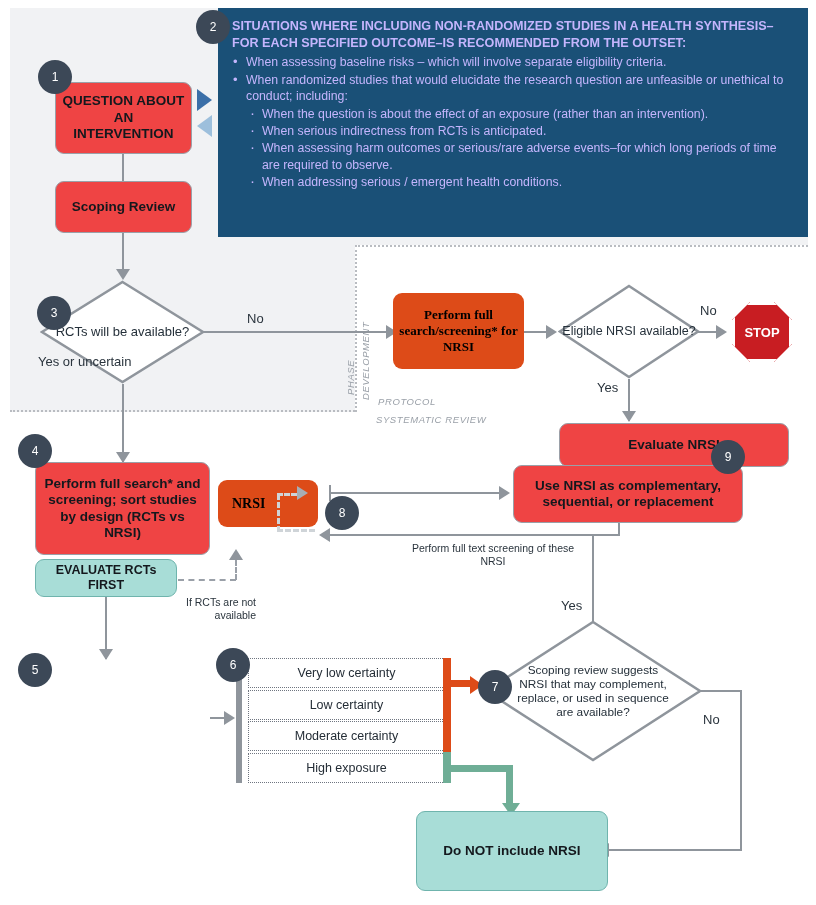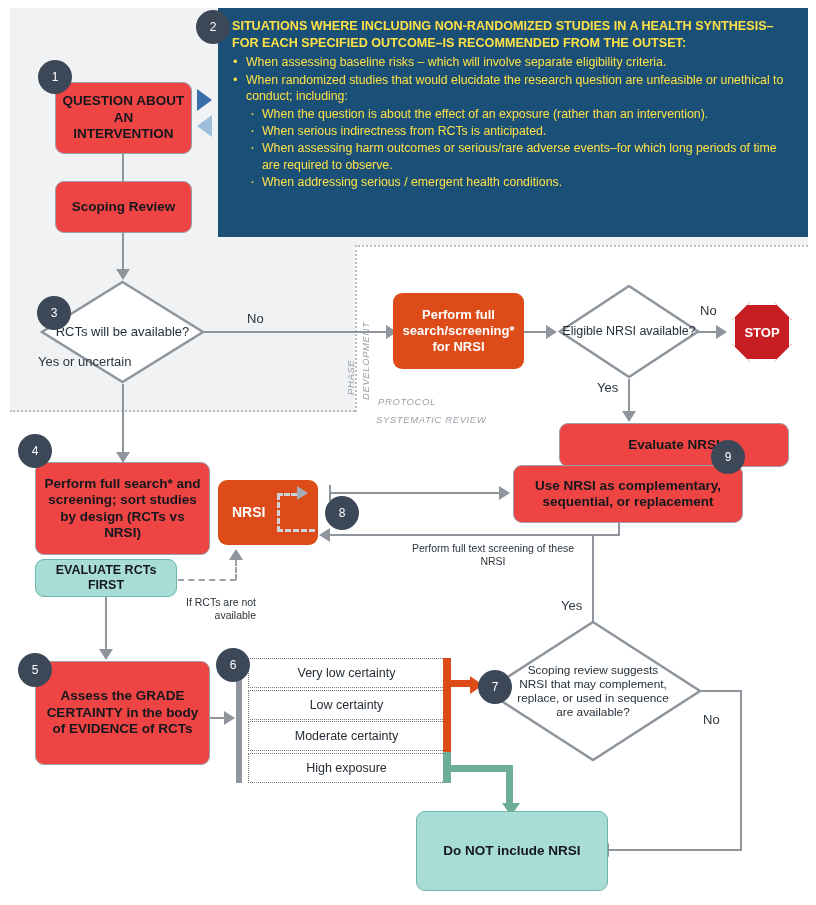--- a/index.html
+++ b/index.html
@@ -42,22 +42,23 @@
     line-height: 1.22;
     padding: 4px 6px;
   }
   .node.gray {
     background: #ef4444;
     border: 1.5px solid #9aa0a8;
     color: #14181d;
   }
   .node.orange {
     background: #dd4b18;
-    color: #ffffff;
+    color: #000000;
     border: none;
+    font-family: Liberation Serif, serif;
   }
   .node.teal {
     background: #a8ddd7;
     border: 1.5px solid #6fb4ad;
     color: #14181d;
   }
 
   
   .diamond-wrap { position: absolute; }
   .diamond-shape { position: absolute; inset: 0; }
@@ -78,21 +79,21 @@
     font-size: 12px;
     display: flex; align-items: center; justify-content: center;
     z-index: 30;
   }
 
   
   .infobox {
     position: absolute;
     left: 218px; top: 8px; width: 590px; height: 229px;
     background: #1a5077;
-    color: #fde047;
+    color: #c4b5fd;
     padding: 10px 14px 8px 14px;
     font-size: 12.3px;
     line-height: 1.33;
   }
   .infobox .ib-title { font-weight: bold; font-size: 12.6px; margin-bottom: 3px; }
   .infobox ul { list-style: none; }
   .infobox .l1 { position: relative; padding-left: 14px; margin-top: 1px; }
   .infobox .l1::before {
     content: "\2022"; position: absolute; left: 1px; top: -1px; font-size: 13px;
   }
@@ -294,21 +295,21 @@
   <div class="edge-label" style="left:597px; top:380px;">Yes</div>
 
   <div class="node gray" style="left:513px; top:423px; width:230px; height:44px; font-size:13.5px;margin-left:46px;">Evaluate NRSI</div>
 
   <div class="node gray" style="left:513px; top:465px; width:230px; height:58px; font-size:13.5px;">Use NRSI as complementary, sequential, or replacement</div>
   <div class="badge" style="left:711px; top:440px;">9</div>
 
   <div class="node gray" style="left:35px; top:462px; width:175px; height:93px; font-size:13.5px;">Perform full search* and screening; sort studies by design (RCTs vs NRSI)</div>
   <div class="badge" style="left:18px; top:434px;">4</div>
 
-  <div class="node orange" style="left:218px; top:480px; width:100px; height:65px; font-size:14px; justify-content:flex-start; padding-left:14px;">NRSI</div>
+  <div class="node orange" style="left:218px; top:480px; width:100px; height:47px; font-size:14px; justify-content:flex-start; padding-left:14px;">NRSI</div>
   <div class="nrsi-dash-v"></div>
   <div class="nrsi-dash-h"></div>
   <div class="nrsi-dash-top"></div>
   <div class="nrsi-dash-tip"></div>
 
   <div class="ln v" style="left:329px; top:485px; height:16px;"></div>
   <div class="ln h" style="left:329px; top:492px; width:176px;"></div>
   <div class="arw right" style="left:499px; top:486px;"></div>
 
   <div class="ln h" style="left:330px; top:534px; width:290px;"></div>
@@ -320,21 +321,20 @@
   <div class="node teal" style="left:35px; top:559px; width:142px; height:38px; font-size:12.5px;">EVALUATE RCTs FIRST</div>
 
   <div class="rct-dash-h"></div>
   <div class="rct-dash-v"></div>
   <div class="arw up" style="left:229px; top:549px;"></div>
   <div class="edge-label sm" style="left:180px; top:584px; width:76px; text-align:right;margin-top:12px;">If RCTs are not available</div>
 
   <div class="ln v" style="left:105px; top:597px; height:62px;"></div>
   <div class="arw down" style="left:99px; top:649px;"></div>
 
-  <div class="node gray" style="left:35px; top:661px; width:175px; height:104px; font-size:13.5px;">Assess the GRADE CERTAINTY in the body of EVIDENCE of RCTs</div>
   <div class="badge" style="left:18px; top:653px;">5</div>
 
   <div class="ln h" style="left:210px; top:717px; width:22px;"></div>
   <div class="arw right" style="left:224px; top:711px;"></div>
 
   <div class="cert-bar-left"></div>
   <div class="cert-row" style="top:658px;">Very low certainty</div>
   <div class="cert-row" style="top:690px;">Low certainty</div>
   <div class="cert-row" style="top:721px;">Moderate certainty</div>
   <div class="cert-row" style="top:753px;">High exposure</div>

